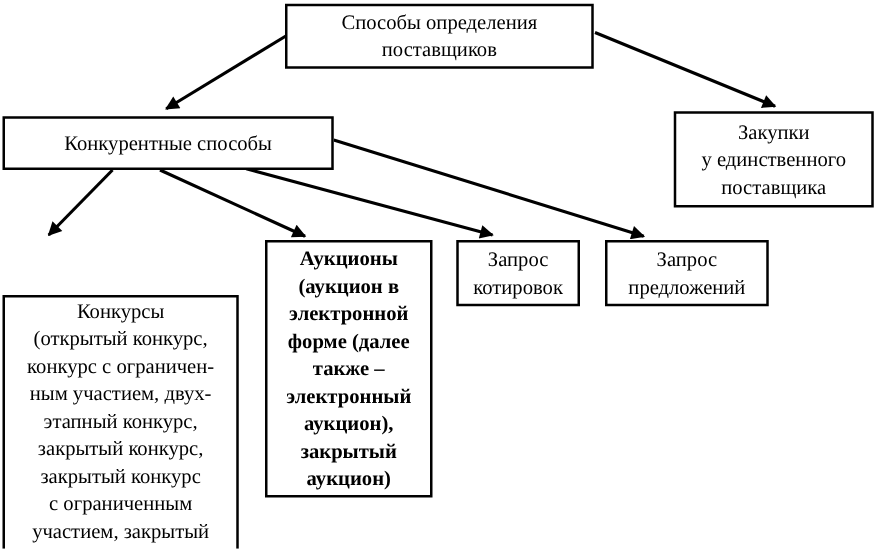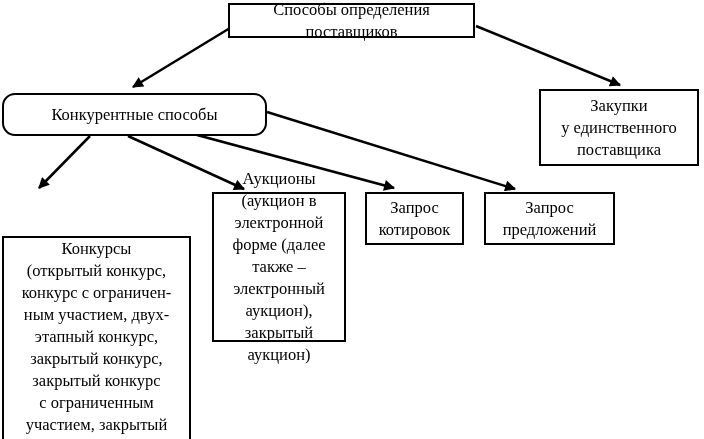--- a/index.html
+++ b/index.html
@@ -33,25 +33,25 @@
     align-items: center;
     justify-content: center;
     text-align: center;
   }
   .node-label {
     white-space: pre-line;
     font-size: 16.5px;
     line-height: 22px;
   }
   
-  .node-root        { left: 228px; top: 3px;   width: 247px; height: 35px; }
-  .node-competitive { left: 2px;   top: 93px;  width: 265px; height: 43px; border-radius: 13px; }
+  .node-root        { left: 228px; top: 3px;   width: 247px; height: 52px; }
+  .node-competitive { left: 2px;   top: 93px;  width: 265px; height: 43px; }
   .node-single      { left: 539px; top: 89px;  width: 160px; height: 77px; }
   .node-contests    { left: 2px;   top: 192px; width: 189px; height: 245px; margin-top: 44px; }
-  .node-auctions    { left: 212px; top: 192px; width: 134px; height: 150px; }
+  .node-auctions    { left: 212px; top: 192px; width: 134px; height: 206px; font-weight: bold; }
   .node-quotations  { left: 365px; top: 192px; width: 99px;  height: 53px; }
   .node-proposals   { left: 484px; top: 192px; width: 131px; height: 53px; }
 </style>
 </head>
 <body>
 
 <div class="canvas">
 
   <svg class="arrows" viewBox="0 0 704 439" xmlns="http://www.w3.org/2000/svg">
     <defs>

